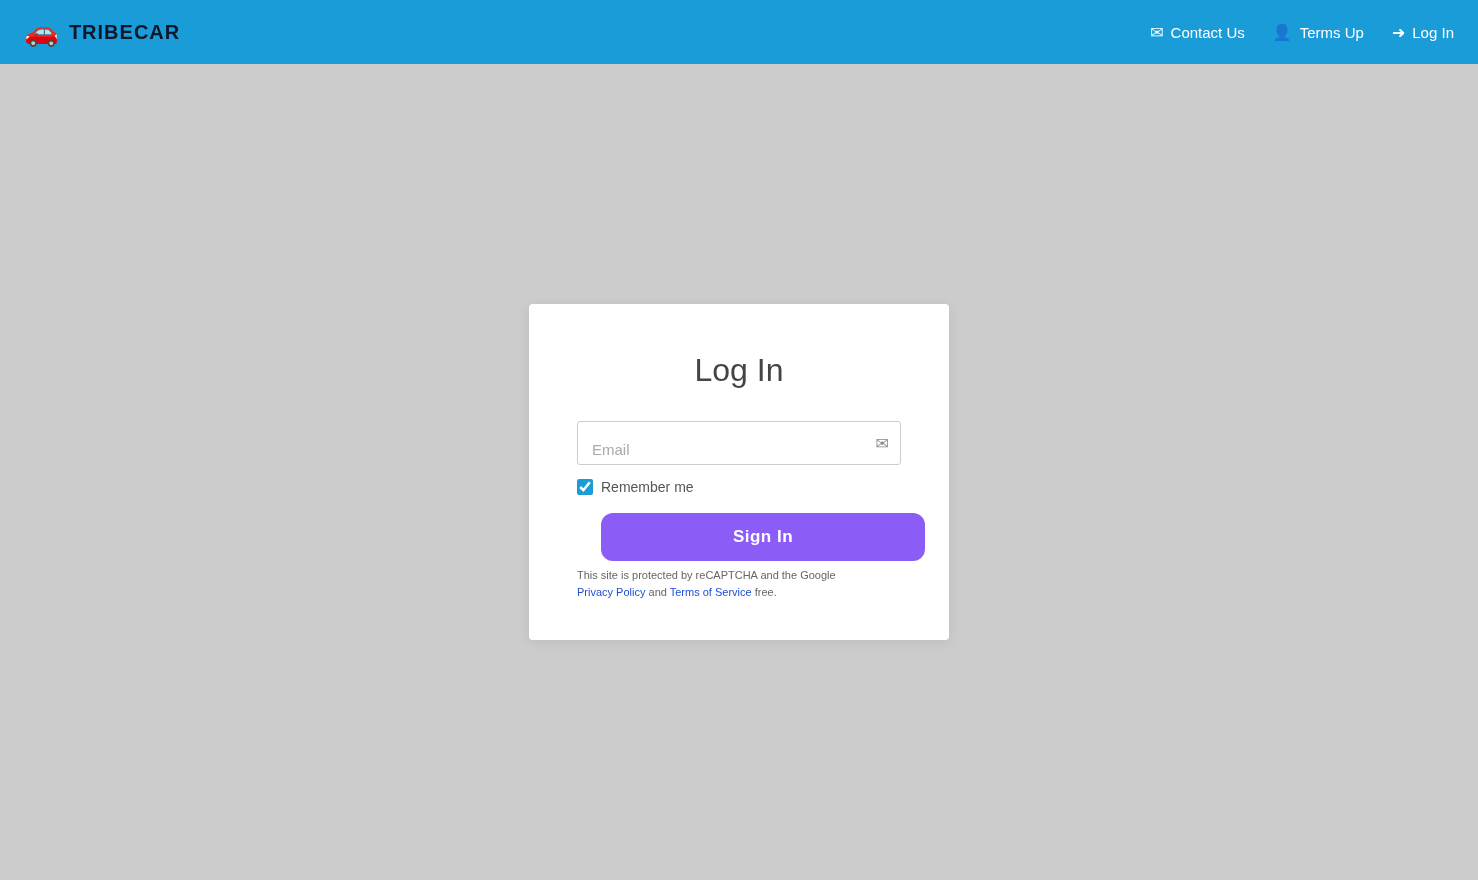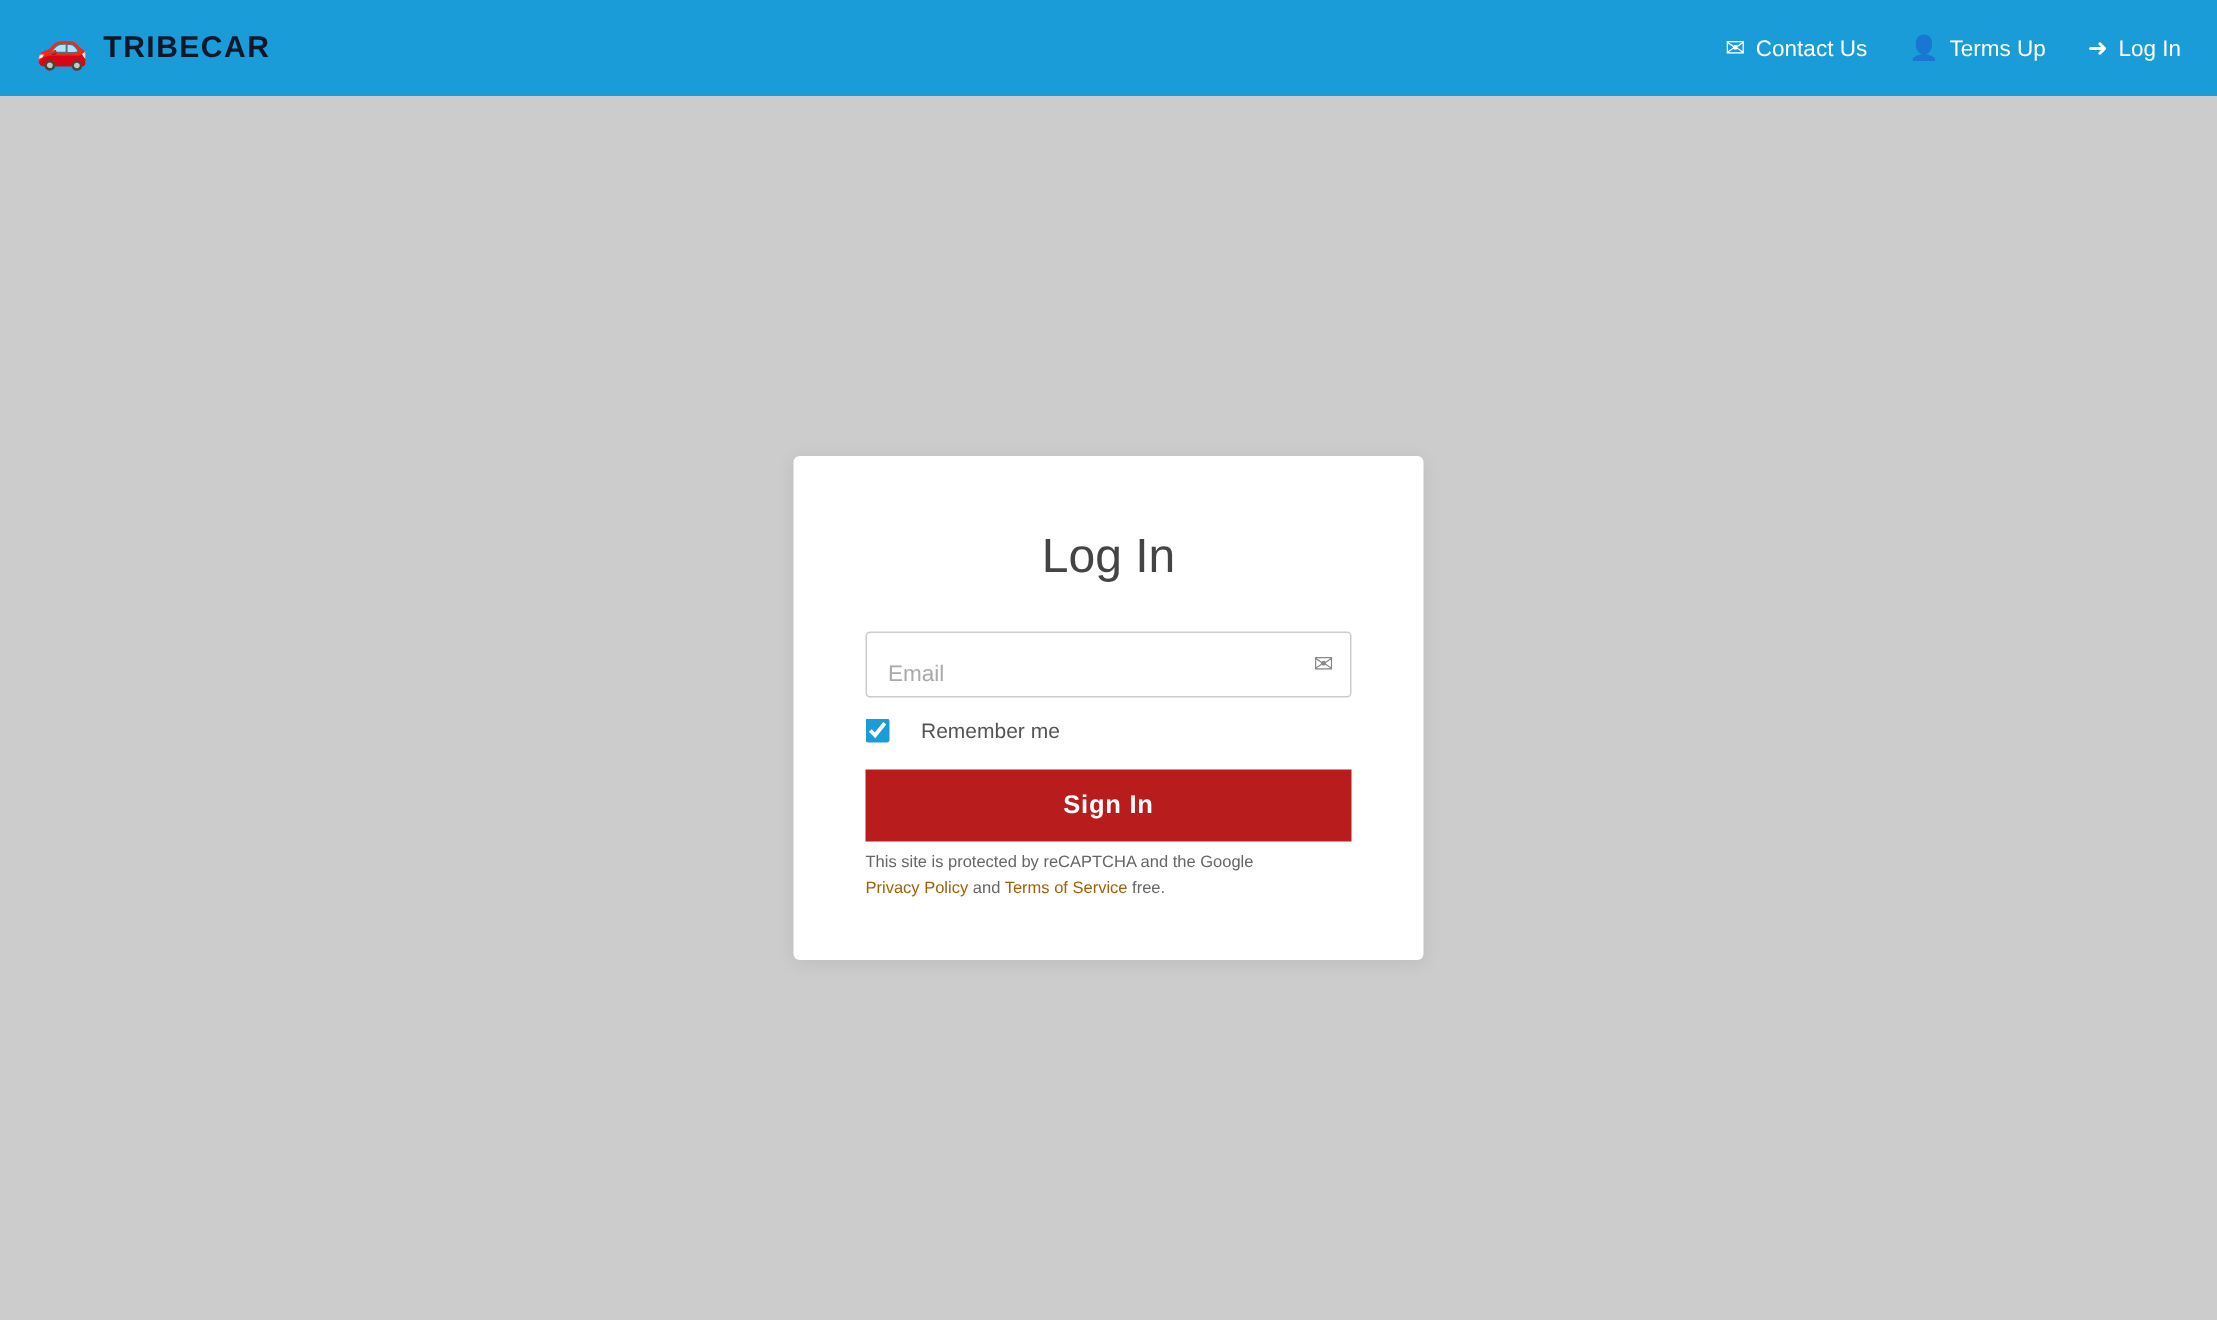--- a/index.html
+++ b/index.html
@@ -95,64 +95,65 @@
       right: 12px;
       top: 50%;
       transform: translateY(-50%);
       color: #888;
       font-size: 16px;
       pointer-events: none;
     }
     .remember-row {
       display: flex;
       align-items: center;
-      gap: 21px;
+      gap: 8px;
       margin: 14px 0 18px;
     }
     .remember-row input[type="checkbox"] {
       width: 16px;
       height: 16px;
       accent-color: #1a9cd8;
       cursor: pointer;
     }
     .remember-label {
       font-size: 14px;
       color: #555;
     }
     .sign-in-btn {
       width: 100%;
       height: 48px;
-      background: #b91c1c;
+      background: #8b5cf6;
       color: white;
       border: none;
-      border-radius: 0;
+      border-radius: 12px;
       font-size: 17px;
       font-weight: 600;
       cursor: pointer;
       letter-spacing: 0.5px;
+      margin-left: 24px;
     }
     .links-section {
       margin-top: 18px;
     }
     .card-link {
       display: block;
       color: #1a9cd8;
       text-decoration: none;
       font-size: 14px;
       margin-bottom: 4px;
       cursor: pointer;
     }
     .recaptcha-text {
       margin-top: 6px;
       font-size: 11px;
       color: #666;
       line-height: 1.5;
     }
     .recaptcha-text a {
-      color: #a16207;
+      color: #1d4ed8;
       text-decoration: none;
     }
   </style>
 </head>
 <body>
 
 <nav>
   <a class="nav-logo" href="#">
     <span class="nav-logo-icon">🚗</span>
     <span class="nav-logo-text">TRIBECAR</span>

